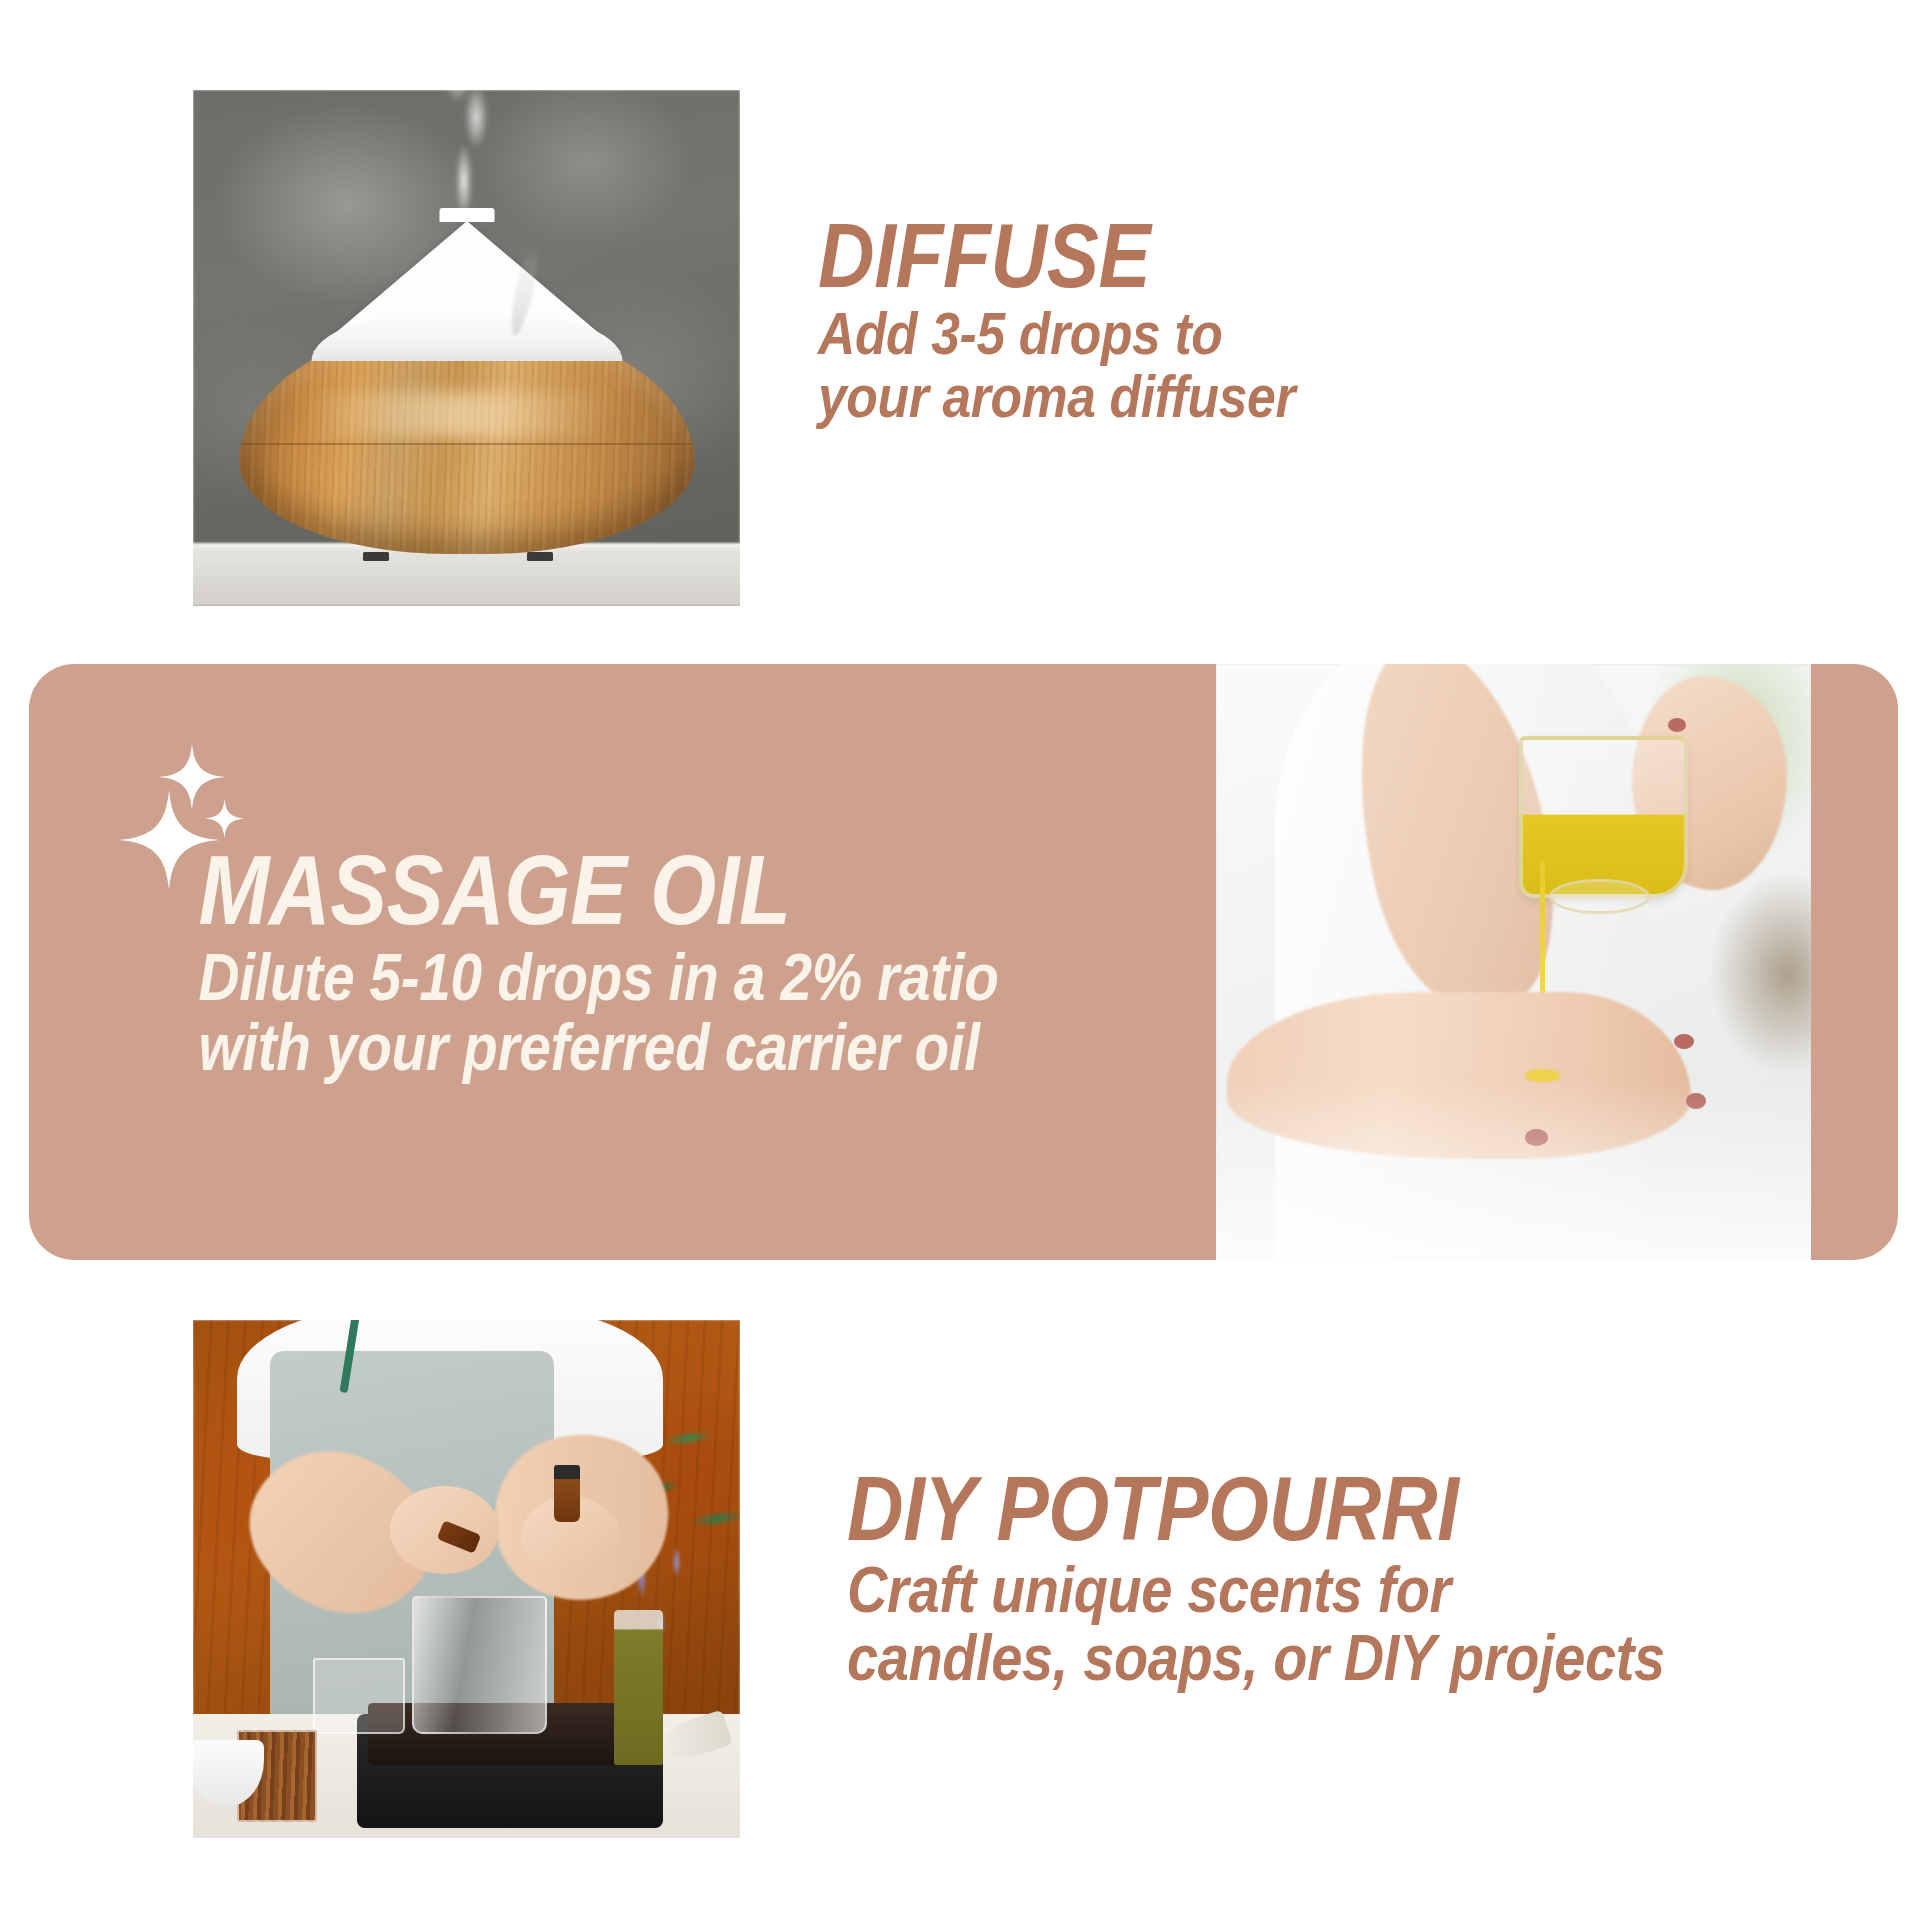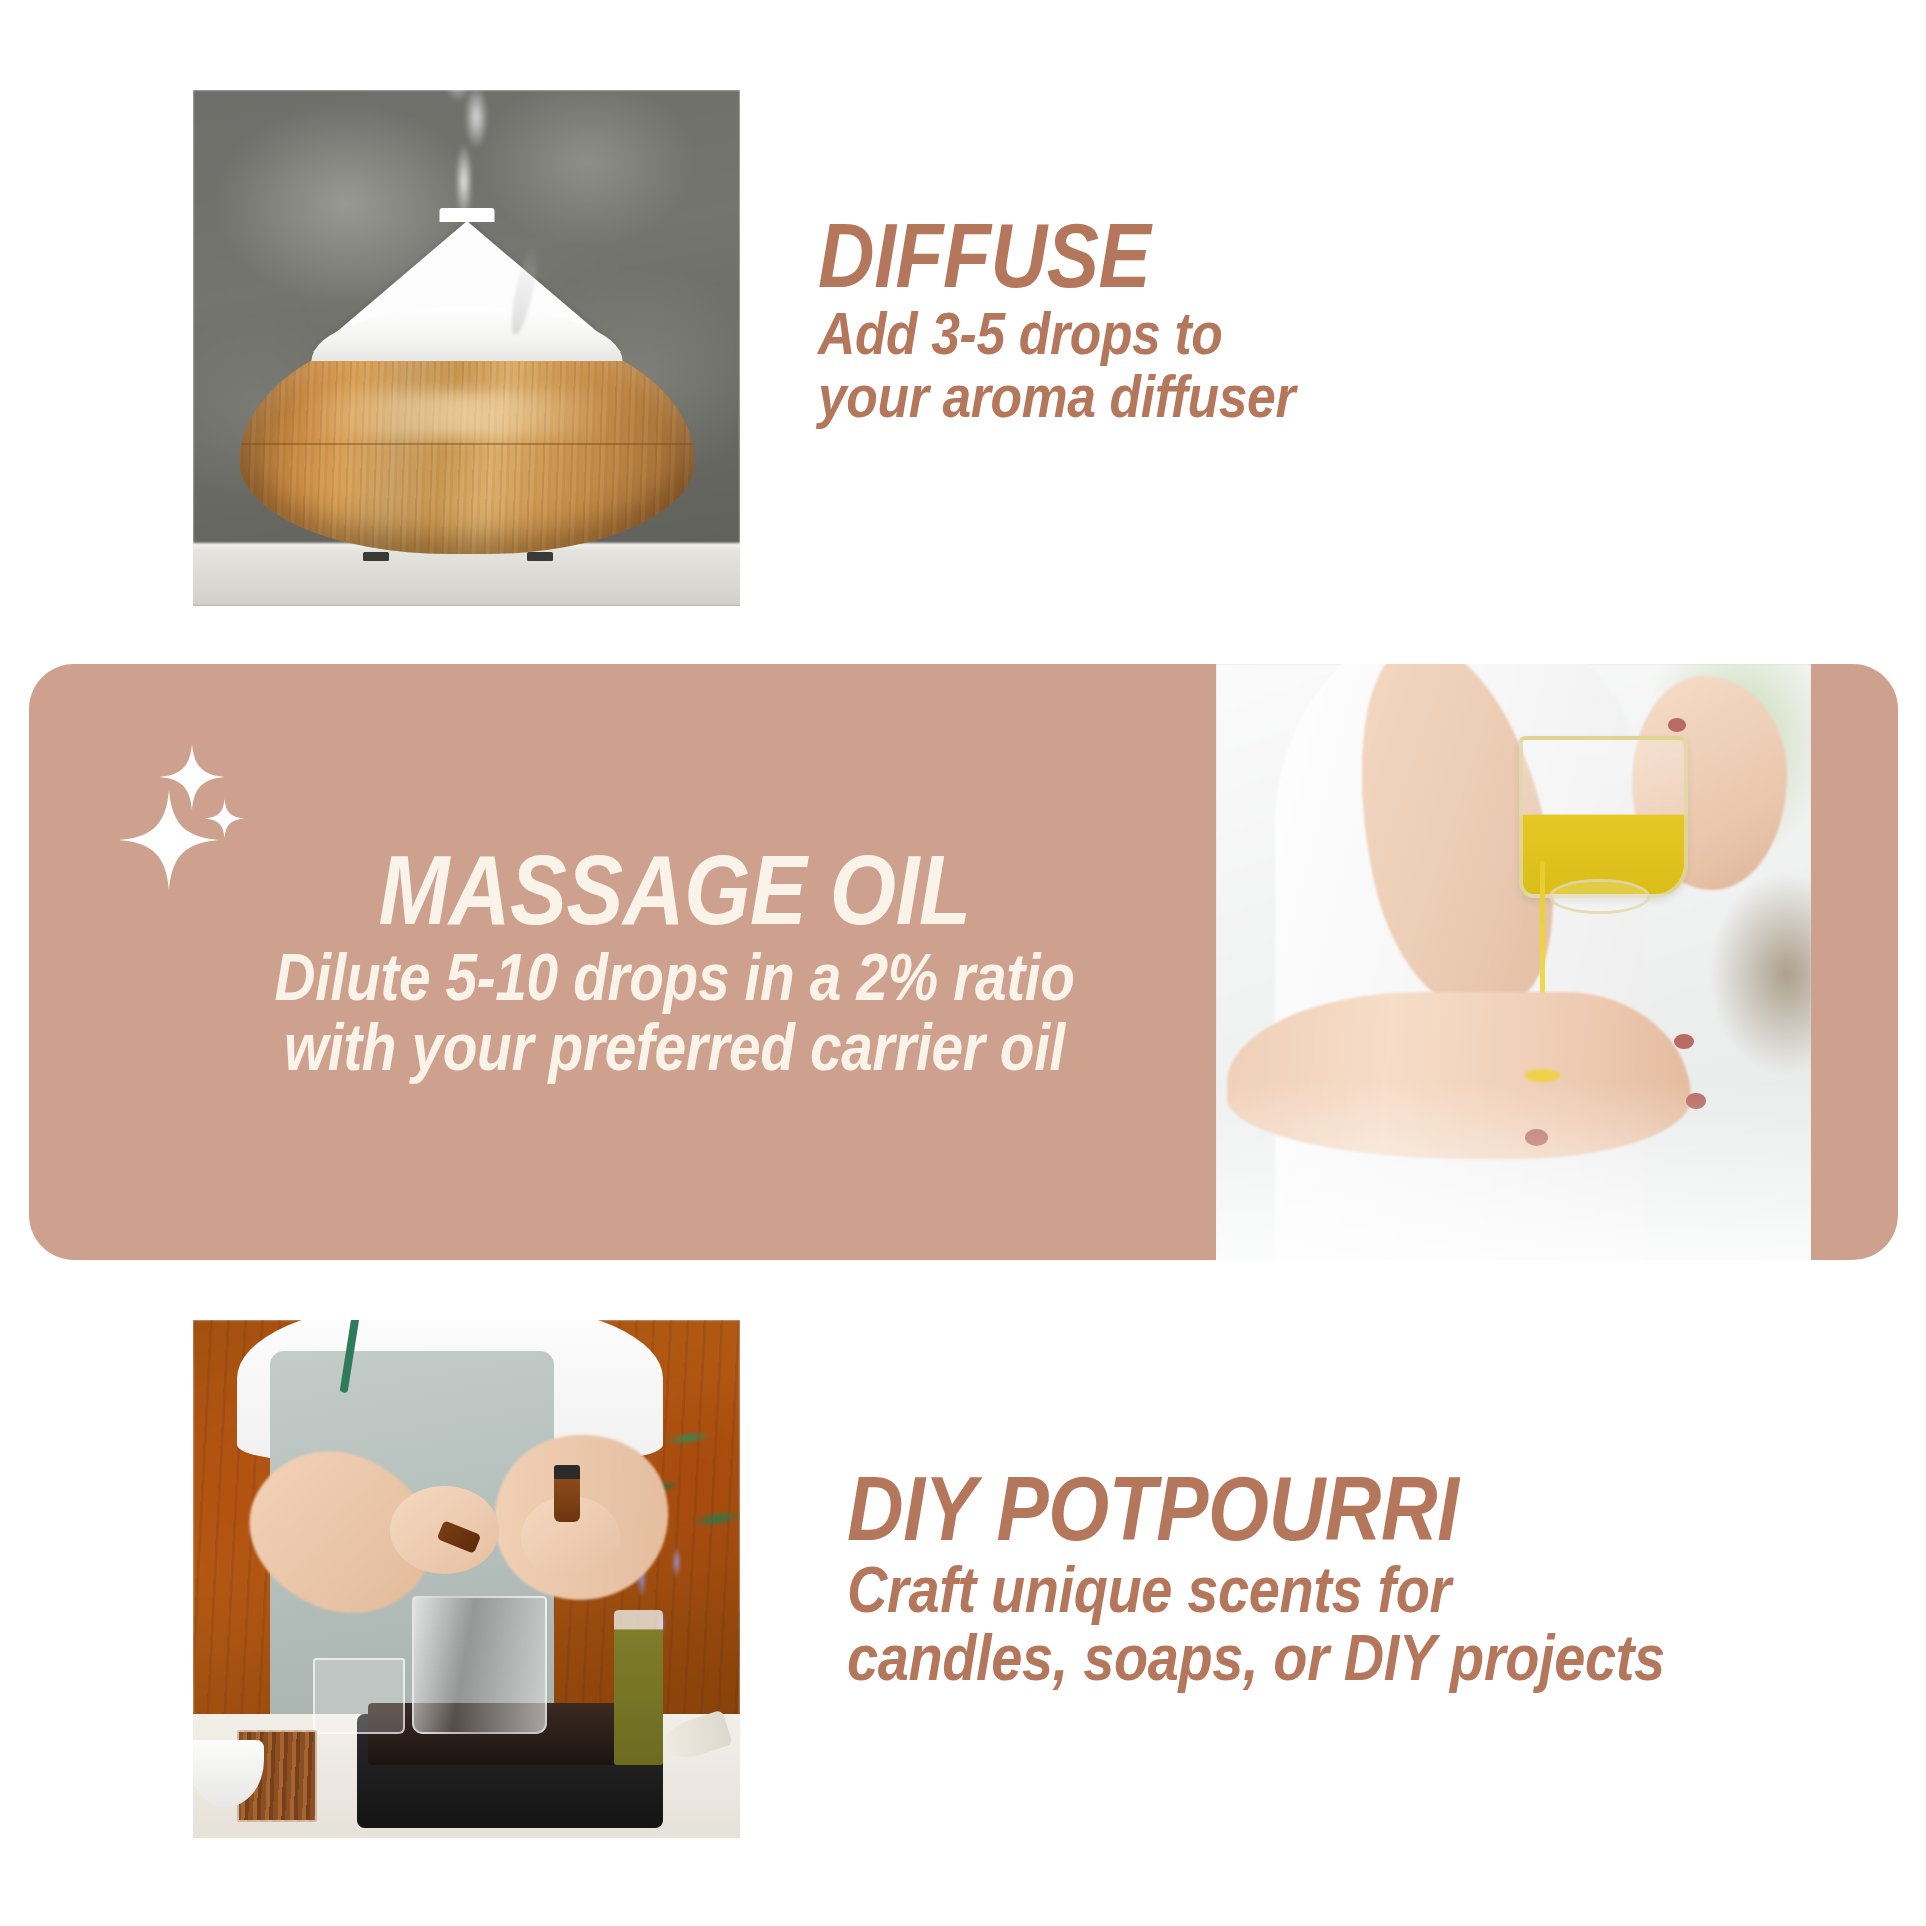--- a/index.html
+++ b/index.html
@@ -197,21 +197,21 @@
     position:absolute;left:0;right:0;bottom:0;height:30%;
     background:linear-gradient(180deg,rgba(255,255,255,0),rgba(255,255,255,.85));
   }
 
   
   #sparkles{left:119px;top:744px;width:154px;height:146px;}
   .spark{position:absolute;}
   .spark svg{display:block;}
 
   
-  #massage-text{left:135px;top:840px;width:1079px;text-align:center;}
+  #massage-text{left:123px;top:840px;width:1079px;}
   .t2-title{font-size:99px;color:#FAF3E9;}
   .t2-line{font-size:66px;color:#FAF3E9;margin-top:4.6px;}
 
   
   #potpourri-photo{left:193px;top:1320px;width:547px;height:518px;}
   .pot-bg{
     position:absolute;inset:0;
     background:
       radial-gradient(ellipse 170px 231px at 8% 35%, rgba(180,82,18,.9), rgba(0,0,0,0) 70%),
       radial-gradient(ellipse 139px 216px at 92% 30%, rgba(170,72,14,.85), rgba(0,0,0,0) 72%),

